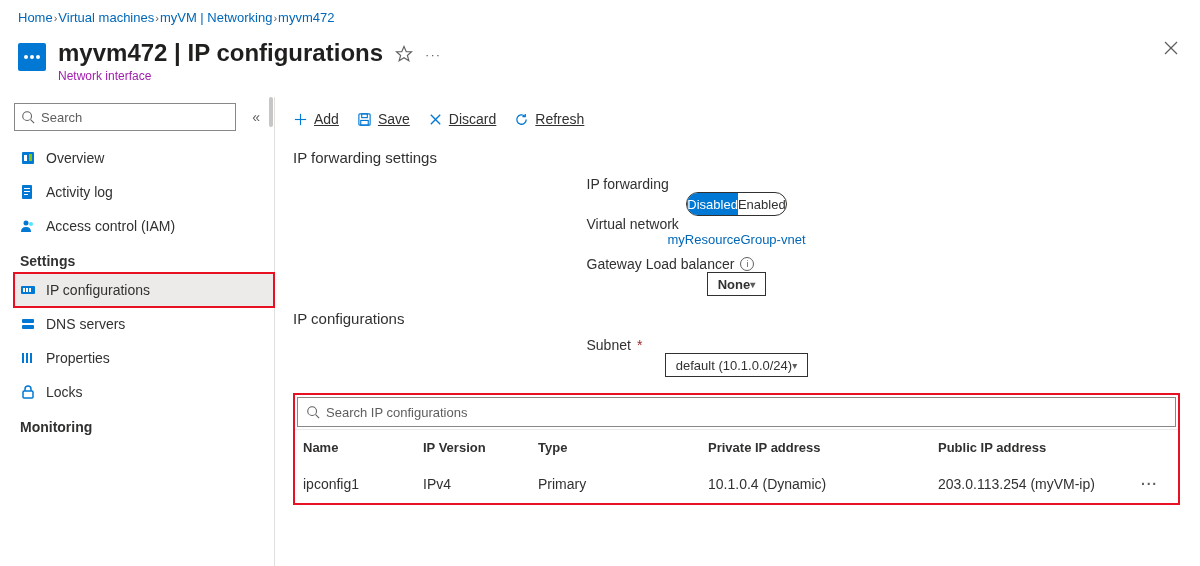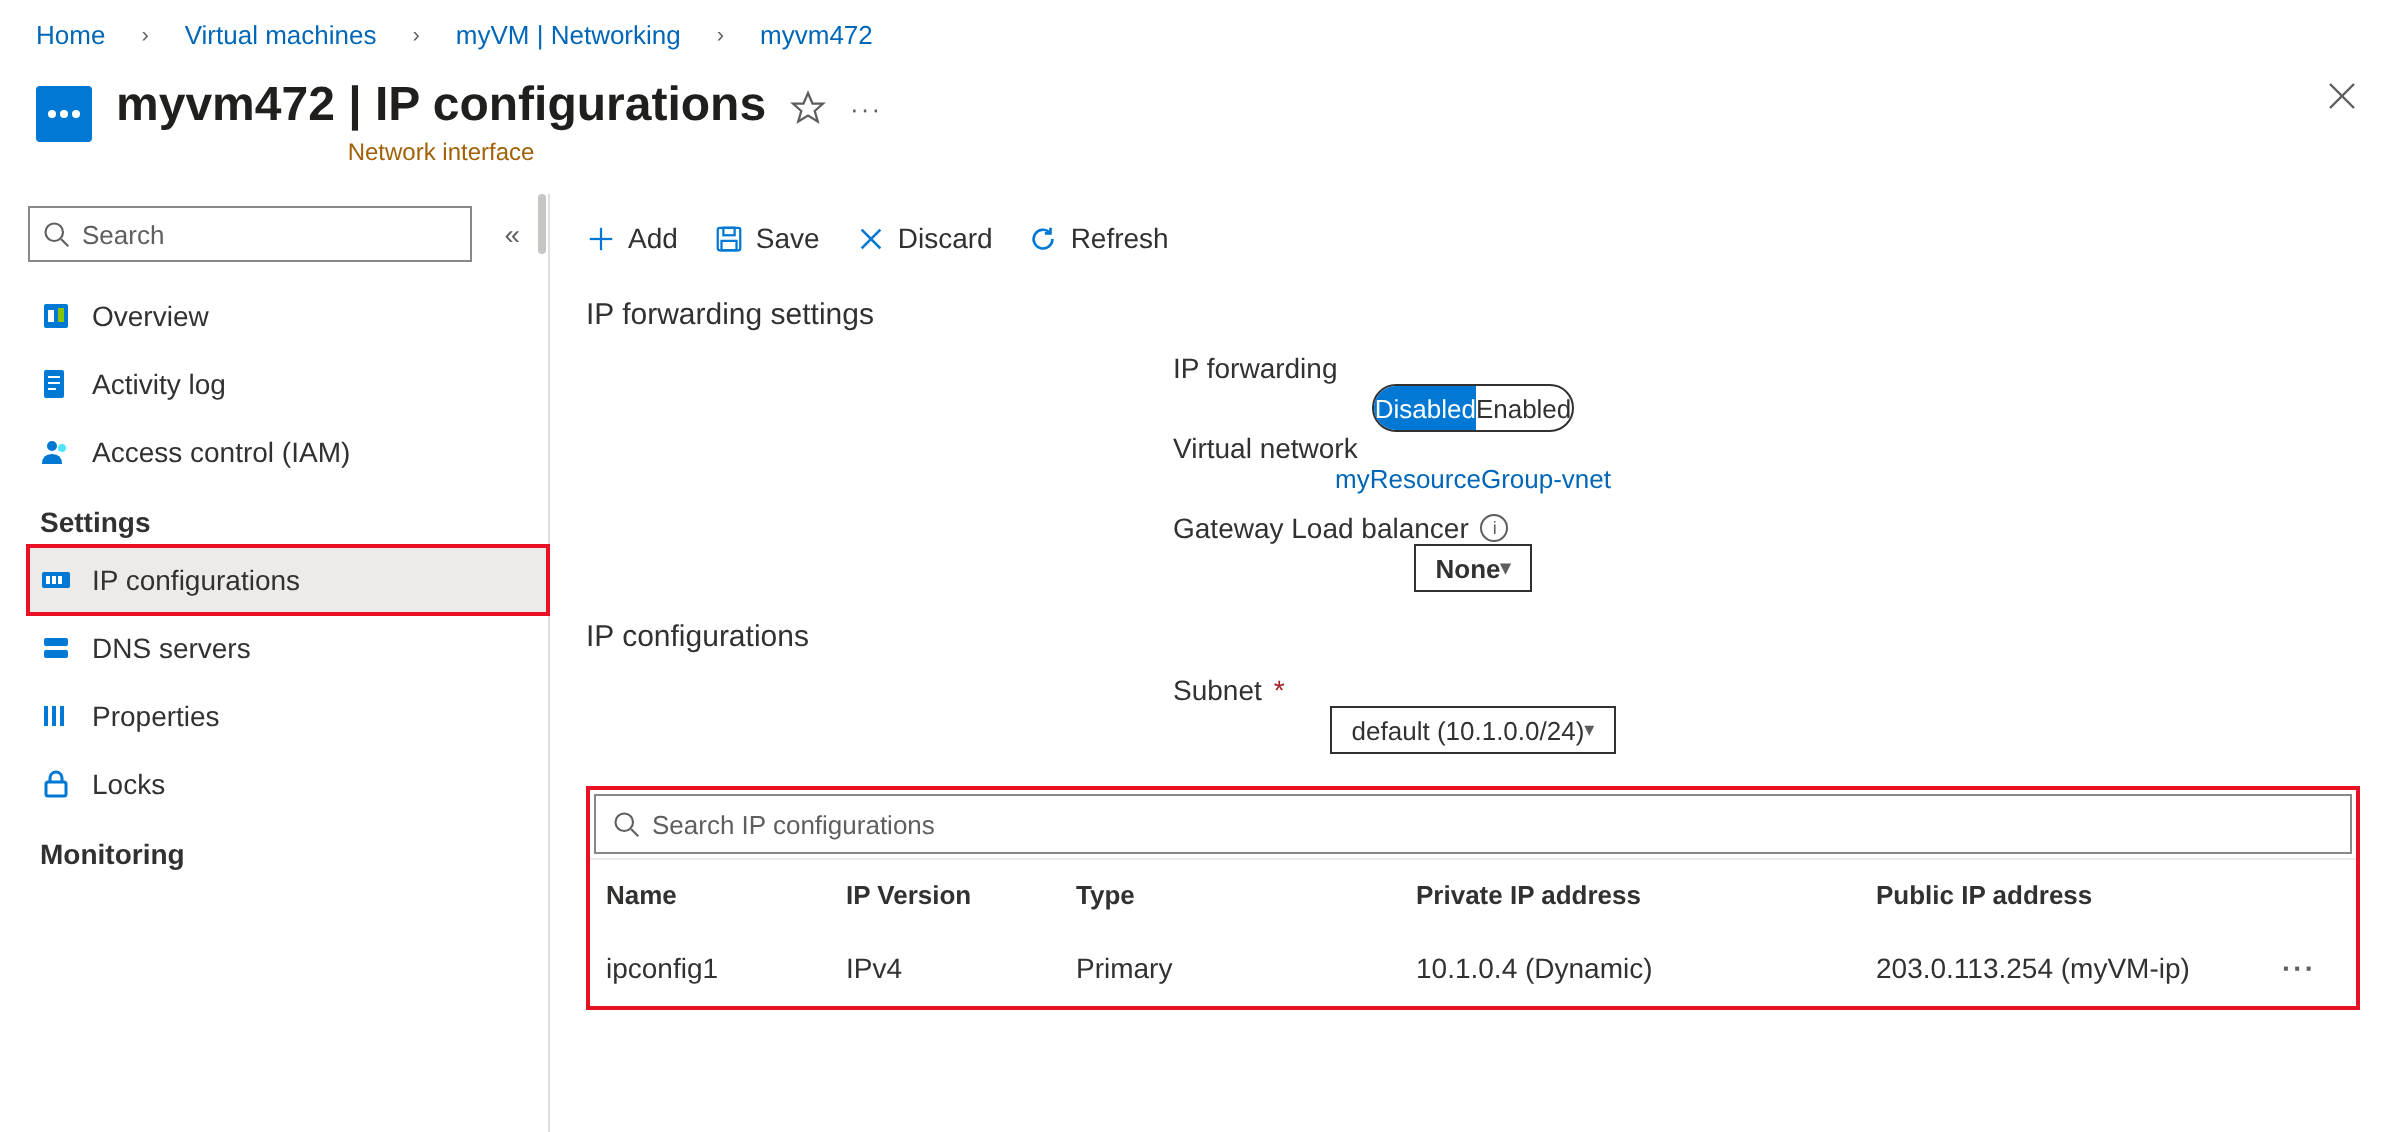--- a/index.html
+++ b/index.html
@@ -11,21 +11,21 @@
   width: 1200px;
   height: 566px;
   overflow: hidden;
 }
 a { color: #0067b8; text-decoration: none; cursor: pointer; }
 .breadcrumb {
   padding: 10px 18px 6px 18px;
   font-size: 13px;
   display: flex;
   align-items: center;
-  gap: 18px;
+  gap: 1px;
   color: #0067b8;
 }
 .breadcrumb .sep { color: #605e5c; font-size: 11px; }
 .breadcrumb span.current { color: #0067b8; }
 .page-head {
   display: flex;
   align-items: flex-start;
   padding: 8px 18px 14px 18px;
   position: relative;
 }
@@ -37,21 +37,21 @@
   margin-right: 12px;
   margin-top: 4px;
 }
 .page-icon .dots { display:flex; gap:2px; }
 .page-icon .dots span { width:4px; height:4px; background:#fff; border-radius:50%; }
 .page-title {
   font-size: 24px;
   font-weight: 600;
   color: #201f1e;
 }
-.page-sub { font-size: 12px; color: #a16207; margin-top: 2px; text-align: center; }
+.page-sub { font-size: 12px; color: #a21caf; margin-top: 2px; }
 .title-actions { display:flex; align-items:center; gap:12px; margin-left: 12px; margin-top:6px; color:#605e5c; }
 .star-btn, .more-btn { cursor:pointer; }
 .close-x { position:absolute; right:22px; top:10px; font-size:16px; color:#605e5c; cursor:pointer; }
 
 .layout { display:flex; height: calc(100% - 95px); }
 .sidebar {
   width: 275px;
   border-right: 1px solid #e1dfdd;
   padding: 6px 0 0 14px;
   position:relative;
@@ -95,21 +95,21 @@
 .main {
   flex:1;
   padding: 0 20px 0 18px;
   overflow: hidden;
 }
 .toolbar {
   display:flex; align-items:center; gap:18px;
   height:44px;
   font-size:14px;
 }
-.toolbar .btn { display:flex; align-items:center; gap:6px; cursor:pointer; color:#323130; }
+.toolbar .btn { display:flex; align-items:center; gap:6px; cursor:pointer; color:#323130;text-decoration:underline; }
 .toolbar .btn .ticon { color:#0078d4; font-size:15px; }
 .section-title { font-size:15px; font-weight:400; color:#323130; margin-top:8px; margin-bottom:10px; }
 .form-row { display:flex; align-items:center; height:40px;flex-direction:column; }
 .form-label { width:300px; font-size:14px; color:#323130; display:flex; align-items:center; gap:6px;}
 .form-label .req { color:#a4262c; }
 .info-icon {
   display:inline-flex; width:14px; height:14px; border:1px solid #605e5c; border-radius:50%;
   align-items:center; justify-content:center; font-size:9px; color:#605e5c;
 }
 .toggle-pill {

